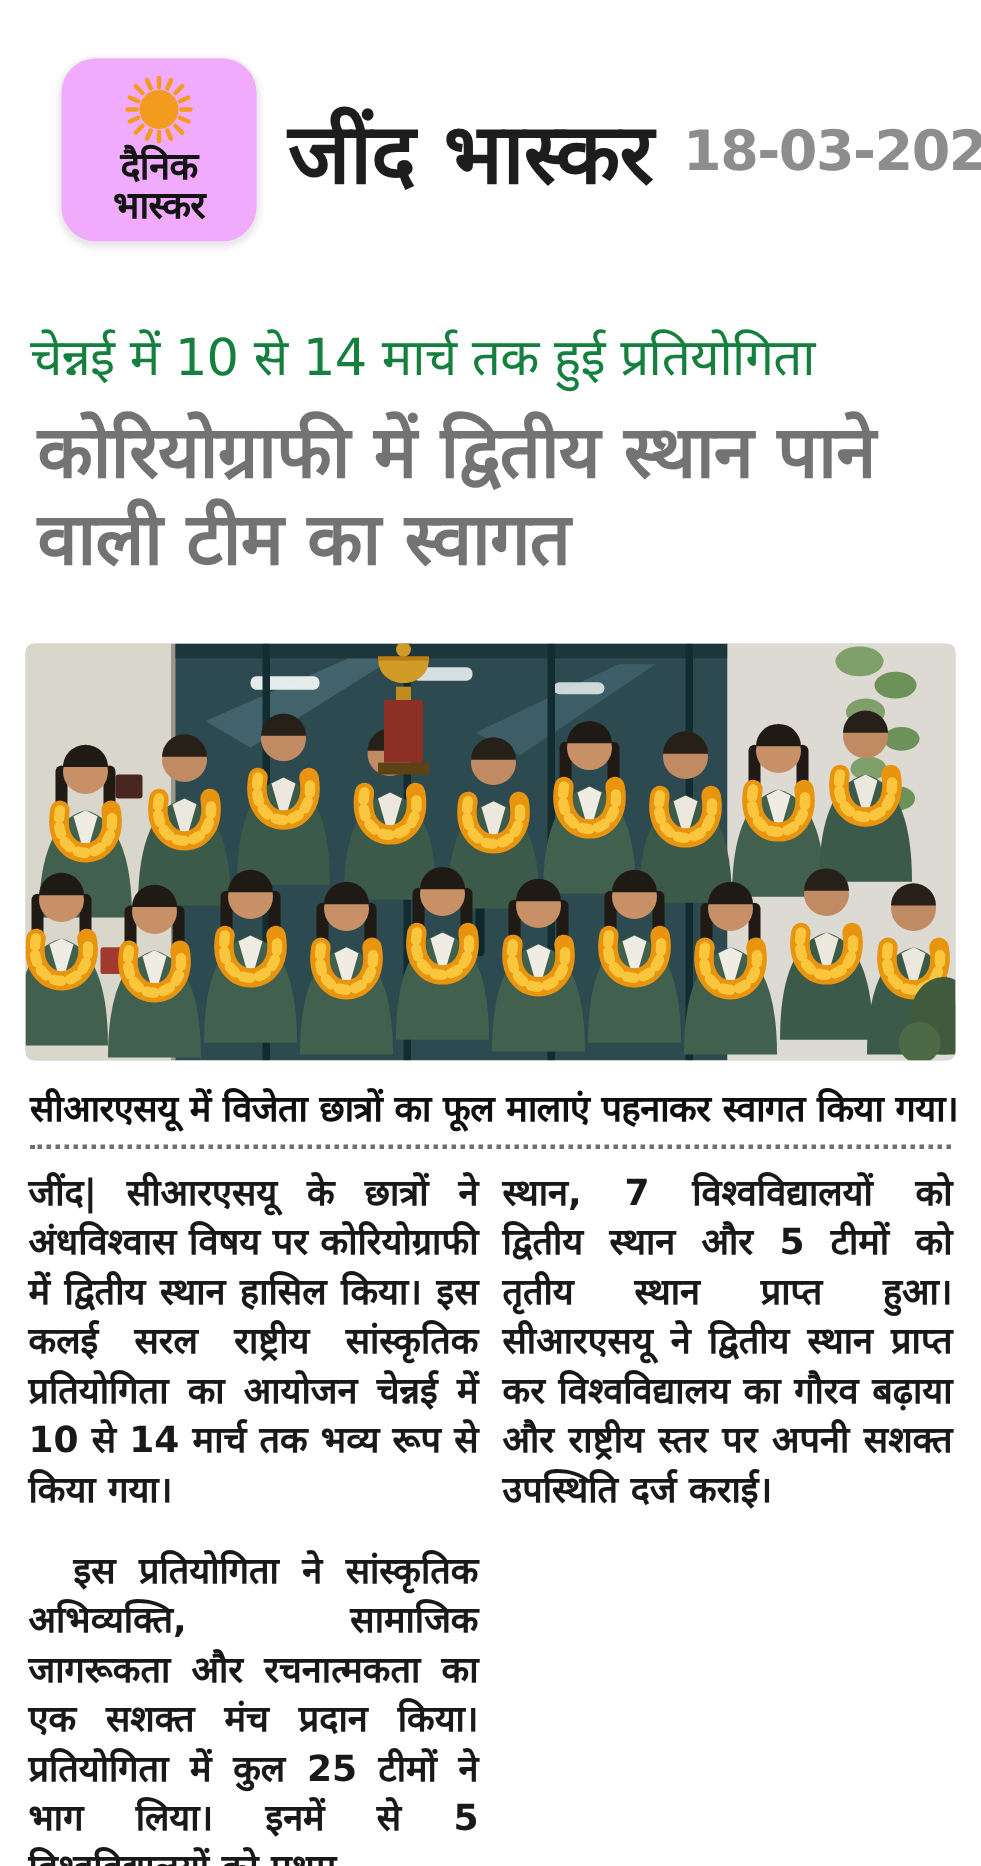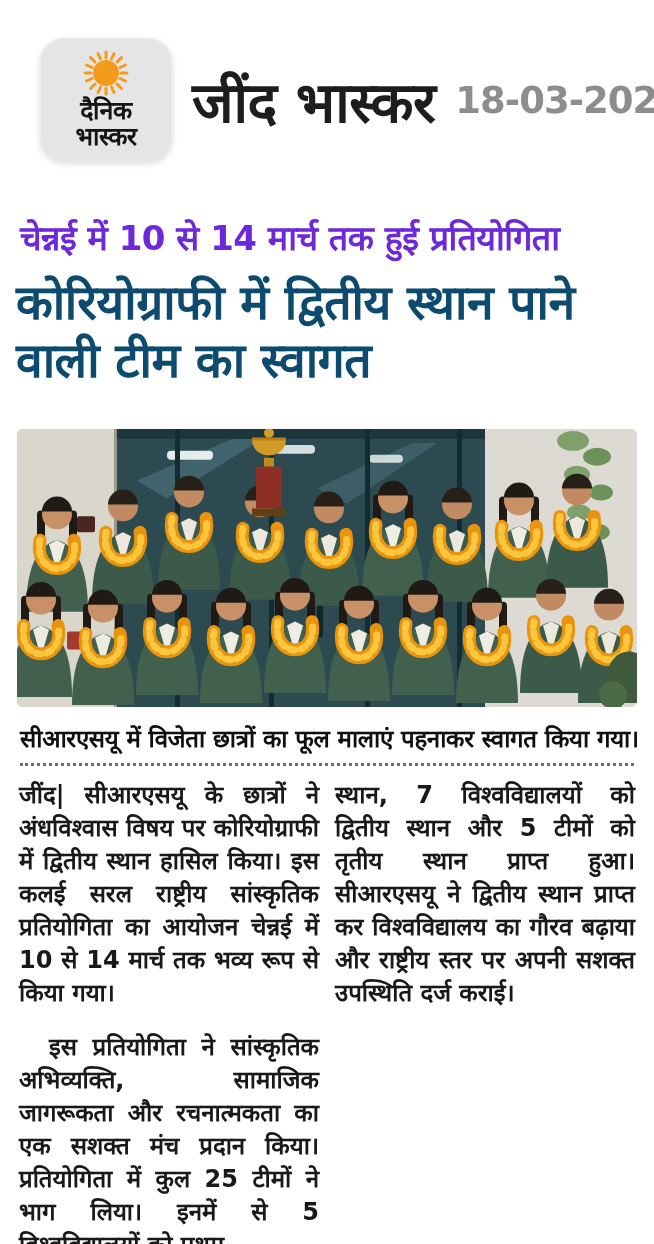--- a/index.html
+++ b/index.html
@@ -10,21 +10,21 @@
     color:#161616;
   }
   
   .app-header {
     display:flex; align-items:center;
     padding:38px 18px 0 40px; gap:20px;
   }
   .logo-card {
     flex:0 0 auto;
     width:130px; height:122px;
-    background:#e5e5e5;
+    background:#f0abfc;
     border:1px solid #ececec;
     border-radius:24px;
     box-shadow:0 2px 6px rgba(0,0,0,.14);
     display:flex; flex-direction:column; align-items:center; justify-content:center;
   }
   .logo-sun { line-height:0; margin-bottom:2px; }
   .logo-text {
     font-weight:800; font-size:25px; line-height:1.03;
     color:#141414; text-align:center; letter-spacing:-.5px;
   }
@@ -32,26 +32,26 @@
     font-size:56px; font-weight:700; color:#1d1d1d; white-space:nowrap;
     letter-spacing:-.5px;
   }
   .edition-date {
     font-size:37px; font-weight:700; color:#8d8d8d; white-space:nowrap;
     letter-spacing:-1px;
   }
   
   .kicker {
     margin:52px 20px 0;
-    font-size:34px; font-weight:700; color:#6d28d9;
+    font-size:34px; font-weight:400; color:#15803d;
     letter-spacing:-.5px; white-space:nowrap;
   }
   .headline {
-    margin:14px 16px 0;
-    font-size:48px; font-weight:800; color:#0c4a6e;
+    margin:14px 25px 0;
+    font-size:48px; font-weight:800; color:#737373;
     line-height:1.2; letter-spacing:-.5px;
   }
   .photo-frame {
     margin:40px 17px 0;
     height:278px; border-radius:6px; overflow:hidden;
     background:#cfcdc4;
   }
   .photo-frame svg { width:100%; height:100%; display:block; }
   .photo-caption {
     margin:14px 20px 4px;

